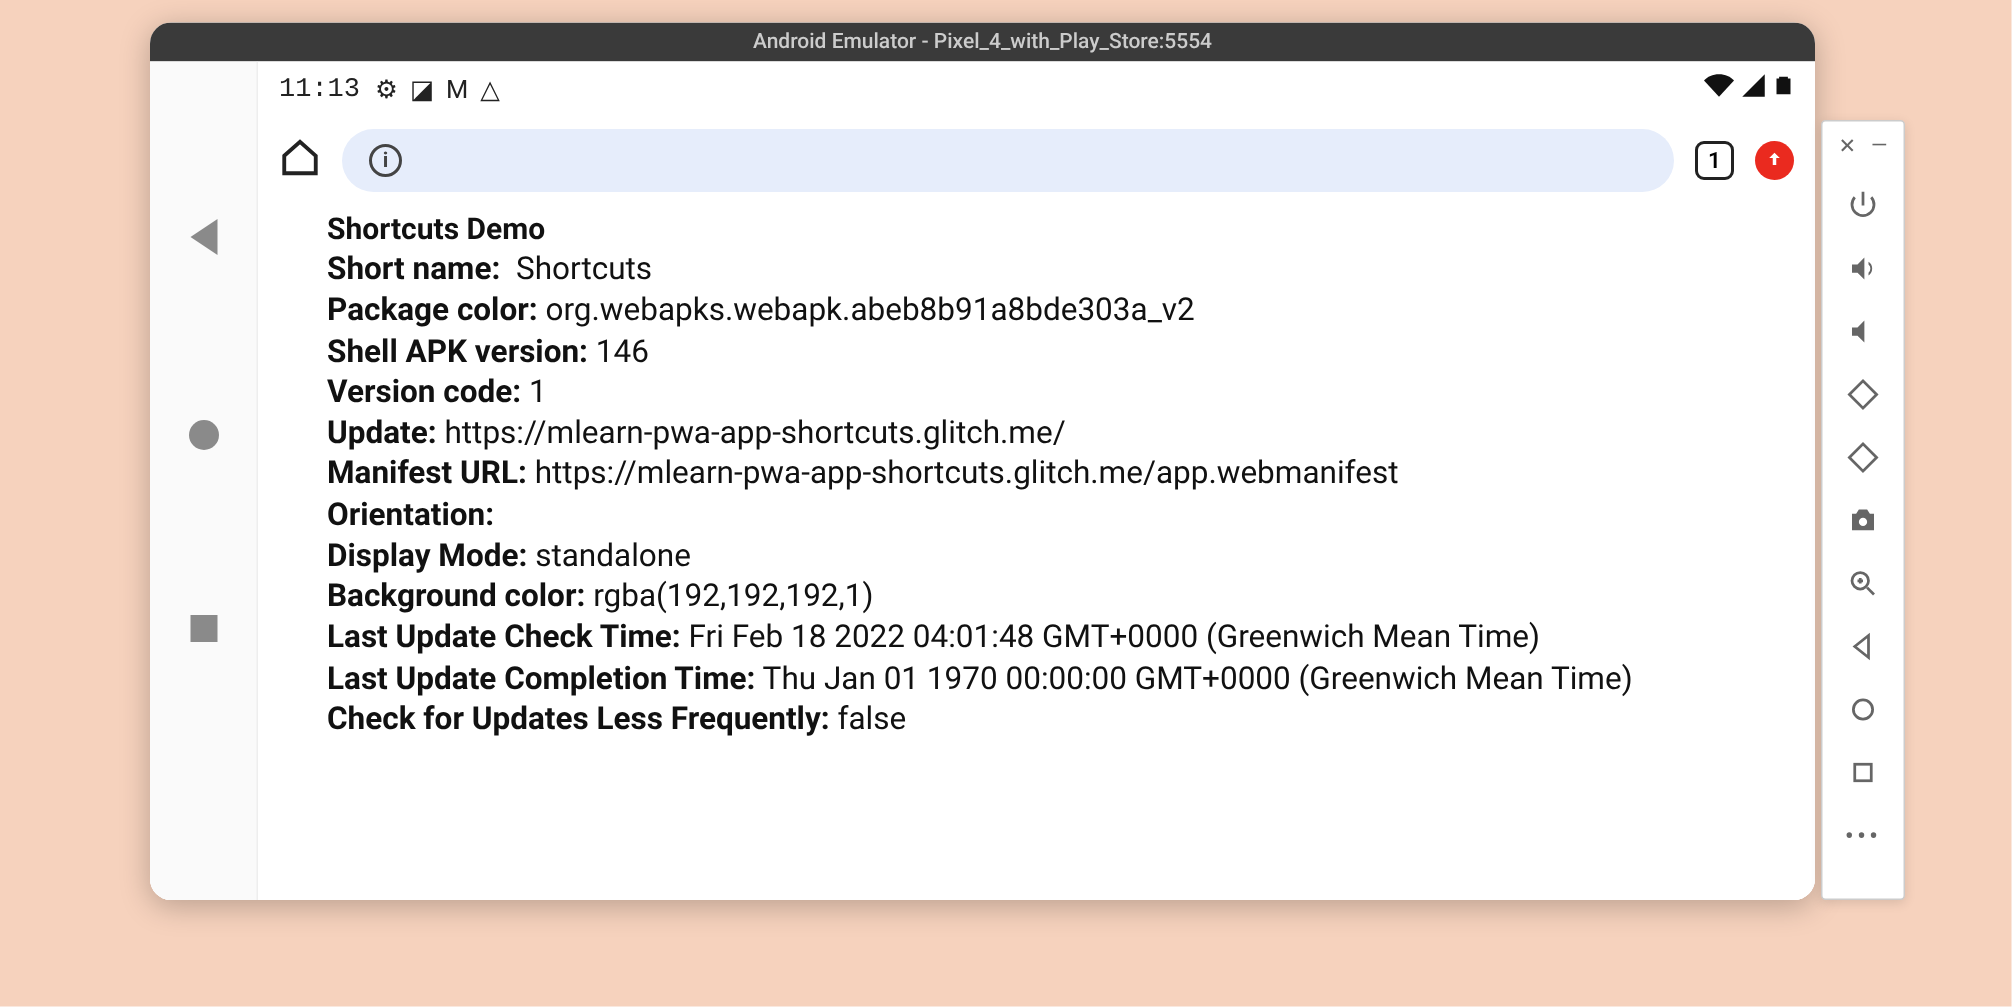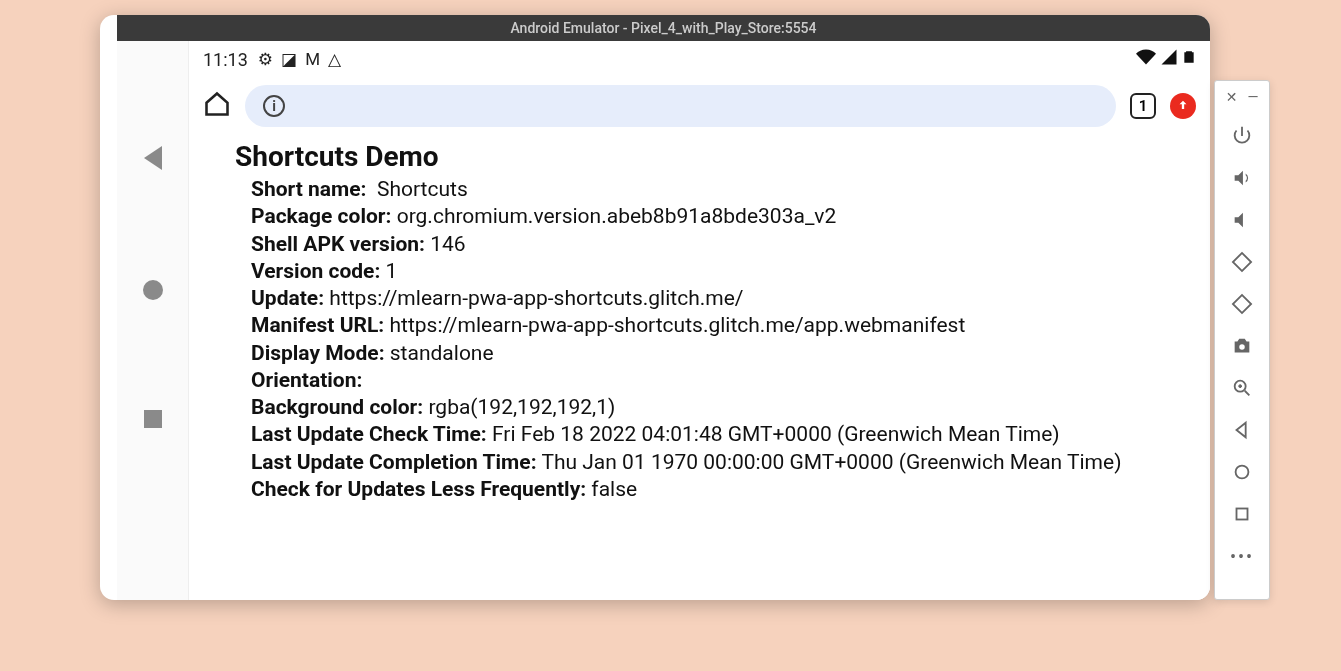--- a/index.html
+++ b/index.html
@@ -16,21 +16,20 @@
     left: 100px;
     top: 15px;
     width: 1110px;
     height: 585px;
     background: #fff;
     border-radius: 14px;
     box-shadow: 0 4px 20px rgba(0,0,0,0.25);
     overflow: hidden;
     display: flex;
     flex-direction: column;
-    padding-left: 17px;
   }
   .titlebar {
     background: #3a3a3a;
     color: #ccc;
     text-align: center;
     font-size: 14px;
     padding: 5px 0;
     font-weight: 500;
   }
   .emu-body {
@@ -73,21 +72,21 @@
     background:#fff;
     overflow:hidden;
   }
   .statusbar {
     display:flex;
     align-items:center;
     padding: 6px 14px 4px 14px;
     font-size: 18px;
     color:#222;
   }
-  .statusbar .time { font-weight:400; margin-right:10px;}
+  .statusbar .time { font-weight:400; margin-right:10px;font-family:Liberation Mono, monospace;}
   .status-icons { display:flex; gap:8px; align-items:center; }
   .status-icons span { font-size:17px; display:inline-flex; align-items:center;}
   .status-right { margin-left:auto; display:flex; gap:4px; align-items:center; }
   .addr-row {
     display:flex;
     align-items:center;
     padding: 10px 14px 12px 14px;
     gap:14px;
   }
   .home-icon svg { width:28px; height:28px; }
@@ -115,25 +114,25 @@
     display:flex;align-items:center;justify-content:center;color:#fff;font-size:15px;
   }
   .content {
     padding: 0 18px 6px 46px;
     font-size: 21px;
     line-height: 1.25;
     color:#111;
     overflow:hidden;
   }
   .content h2 {
-    font-size: 28px;
+    font-size: 20px;
     font-weight: 700;
     margin-bottom: 2px;
   }
-  .content .row { margin: 1px 16px; }
+  .content .row { margin: 1px 0; }
   .content .lbl { font-weight:700; }
   .side-toolbar {
     position:absolute;
     left: 1214px;
     top: 80px;
     width: 56px;
     height: 520px;
     background:#fff;
     border:1px solid #ccc;
     border-radius:3px;
@@ -214,27 +213,27 @@
         </span>
         <span class="update-icon">
           <svg viewBox="0 0 24 24" width="14" height="14">
               <path fill="#fff" d="M12 3l6 6h-4v8h-4V9H6z"></path>
             </svg>
         </span>
       </div>
       <div class="content">
         <h2>Shortcuts Demo</h2>
         <div class="row"><span class="lbl">Short name:</span>&nbsp;&nbsp;<span>Shortcuts</span></div>
-        <div class="row"><span class="lbl">Package color:</span> <span>org.chromium.version.abeb8b91a8bde303a_v2</span></div>
+        <div class="row"><span class="lbl">Package color:</span> <span>org.webapks.webapk.abeb8b91a8bde303a_v2</span></div>
         <div class="row"><span class="lbl">Shell APK version:</span> <span>146</span></div>
         <div class="row"><span class="lbl">Version code:</span> <span>1</span></div>
         <div class="row"><span class="lbl">Update:</span> <span>https://mlearn-pwa-app-shortcuts.glitch.me/</span></div>
         <div class="row"><span class="lbl">Manifest URL:</span> <span>https://mlearn-pwa-app-shortcuts.glitch.me/app.webmanifest</span></div>
+        <div class="row"><span class="lbl">Orientation:</span> <span></span></div>
         <div class="row"><span class="lbl">Display Mode:</span> <span>standalone</span></div>
-        <div class="row"><span class="lbl">Orientation:</span> <span></span></div>
         <div class="row"><span class="lbl">Background color:</span> <span>rgba(192,192,192,1)</span></div>
         <div class="row"><span class="lbl">Last Update Check Time:</span> <span>Fri Feb 18 2022 04:01:48 GMT+0000 (Greenwich Mean Time)</span></div>
         <div class="row"><span class="lbl">Last Update Completion Time:</span> <span>Thu Jan 01 1970 00:00:00 GMT+0000 (Greenwich Mean Time)</span></div>
         <div class="row"><span class="lbl">Check for Updates Less Frequently:</span> <span>false</span></div>
       </div>
     </div>
   </div>
 </div>
 
 <div class="side-toolbar">

